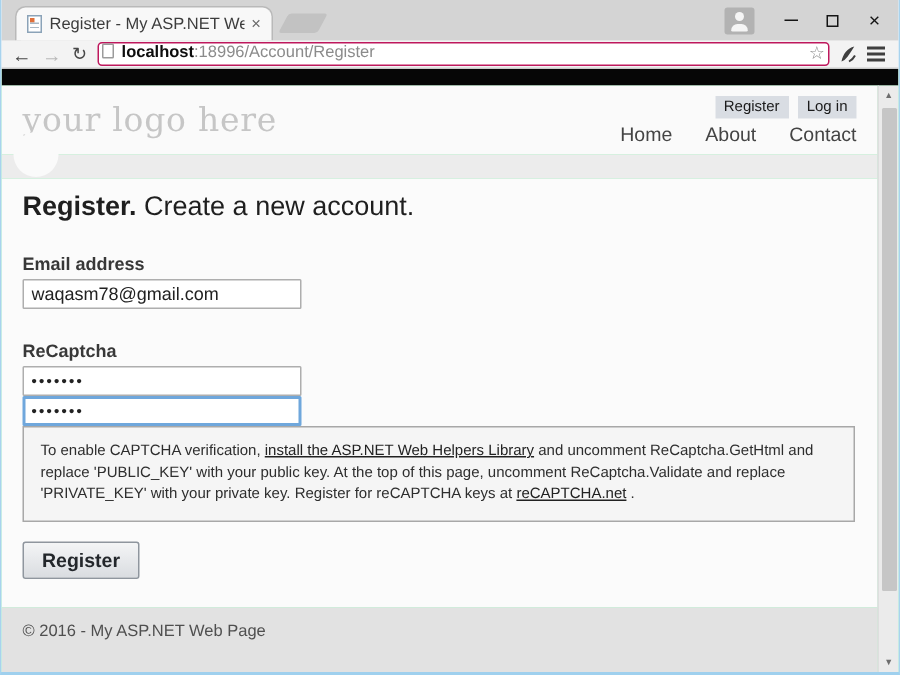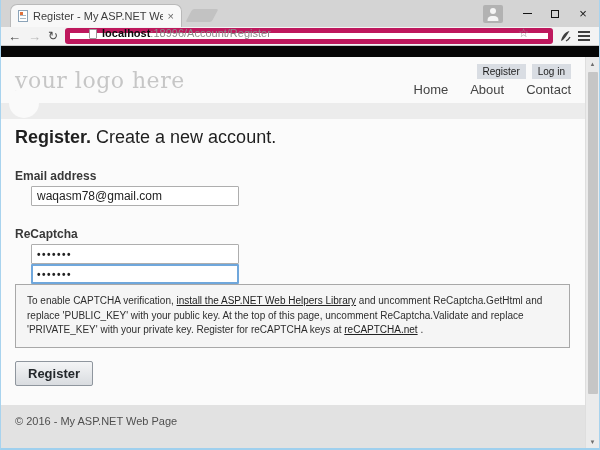--- a/index.html
+++ b/index.html
@@ -36,22 +36,22 @@
   .icon-min { width: 9px; height: 1px; background: #141414; }
   .icon-max { width: 8px; height: 8px; border: 1px solid #141414; }
 
   
   .toolbar { height: 19px; background: #f3f3f3; border-bottom: 1px solid #c9c9c9;
     display: flex; align-items: center; gap: 7px; padding: 0 7px; flex-shrink: 0; }
   .nav-arrow { font-size: 13px; line-height: 1; }
   .back { color: #474747; }
   .fwd { color: #b8b8b8; }
   .reload { font-size: 12px; color: #474747; }
-  .omnibox { flex: 1; height: 16px; background: #fff; border: 5px solid #be185d; border-radius: 3px;
-    display: flex; align-items: flex-end; gap: 5px; padding: 0 19px; }
+  .omnibox { flex: 1; height: 16px; background: #fff; border: 1px solid #be185d; border-radius: 3px;
+    display: flex; align-items: flex-start; gap: 5px; padding: 0 2px; }
   .doc-icon { width: 8px; height: 10px; border: 1px solid #9b9b9b; background: #fff;
     border-radius: 1px; flex-shrink: 0; }
   .url { font-size: 11px; white-space: nowrap; overflow: hidden; flex: 1; color: #111; }
   .url b { font-weight: bold; color: #0d0d0d; }
   .url-path { color: #8b8b8b; font-weight: normal; }
   .star { color: #8e8e8e; font-size: 12px; line-height: 1; }
   .ext-icon { display: flex; align-items: center; }
   .menu-icon { display: flex; flex-direction: column; gap: 2px; margin-right: 2px; }
   .menu-icon span { width: 12px; height: 2px; background: #3f3f3f; }
 
@@ -73,23 +73,23 @@
   .nav a { color: #444; text-decoration: none; }
 
   .band { height: 16px; background: #ececec; position: relative; flex-shrink: 0; }
   .notch { position: absolute; left: 8px; top: -15px; width: 30px; height: 30px;
     border-radius: 50%; background: #fafafa; }
 
   .content { flex: 1 1 auto; overflow: hidden; background: #fbfbfb; padding: 8px 15px 0 14px; }
   h2 { font-size: 18px; font-weight: normal; color: #1f1f1f; margin-bottom: 11px; }
   h2 strong { font-weight: bold; text-align: right; }
   .field-label { font-size: 12px; font-weight: bold; color: #383838; margin: 21px 0 3px; }
-  .text-input { display: block; width: 208px; height: 20px; border: 1px solid #aeaeae;
+  .text-input { display: block; width: 186px; height: 20px; border: 1px solid #aeaeae;
     background: #fff; font-size: 12px; padding: 0 5px; color: #222; border-radius: 1px;
-    font-family: "Liberation Sans", sans-serif; outline: none; margin-left: 16px; }
+    font-family: "Liberation Sans", sans-serif; outline: none; }
   .pw { font-size: 10px; font-weight: bold; letter-spacing: 1.5px; }
   .focused { border: 2px solid #6fa7dc; padding: 0 4px; }
   .captcha-box { background: #f5f5f5; border: 1px solid #a8a8a8;
     padding: 9px 11px; font-size: 10px; line-height: 1.45; color: #2e2e2e; }
   .captcha-box a { color: #222; }
   .register-btn { margin-top: 13px; font-size: 13px; font-weight: bold; color: #23272b;
     background: linear-gradient(#f4f5f6, #d9dce0); border: 1px solid #8f969e; border-radius: 2px;
     padding: 4px 12px; font-family: "Liberation Sans", sans-serif; }
   .site-footer { height: 43px; background: #e2e2e2; padding: 10px 14px; font-size: 11px;
     color: #4f4f4f; flex-shrink: 0; }

